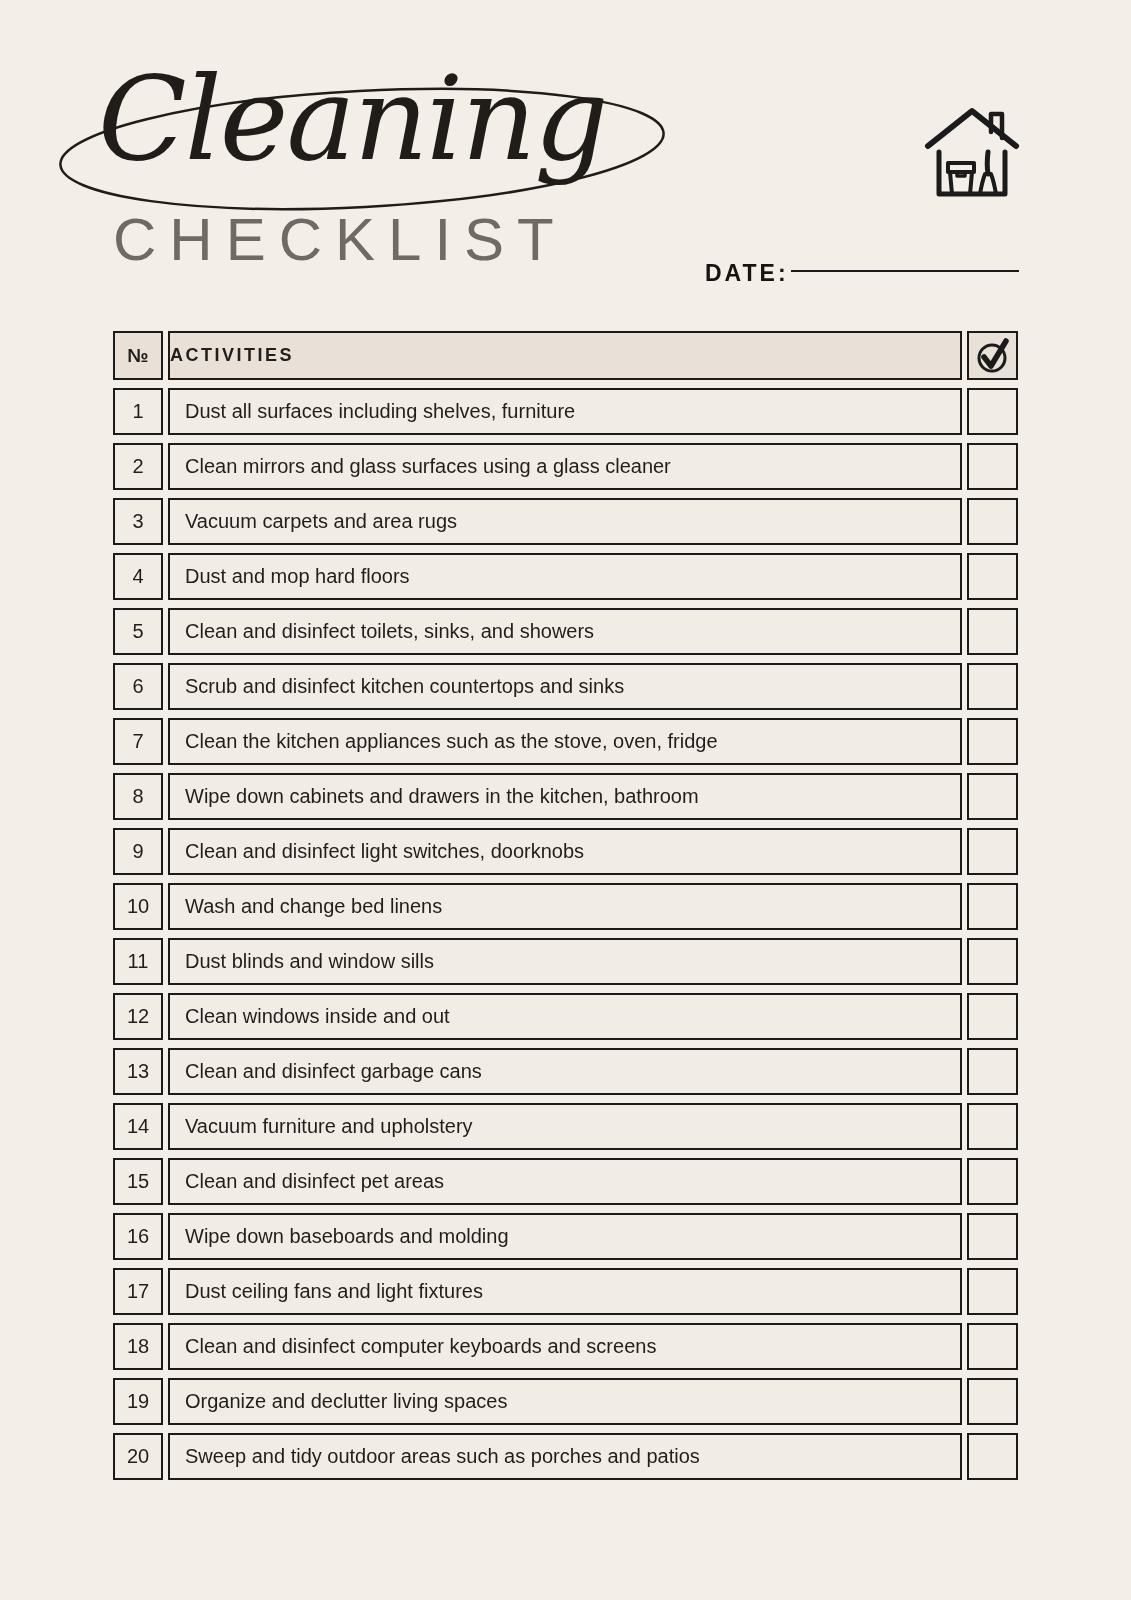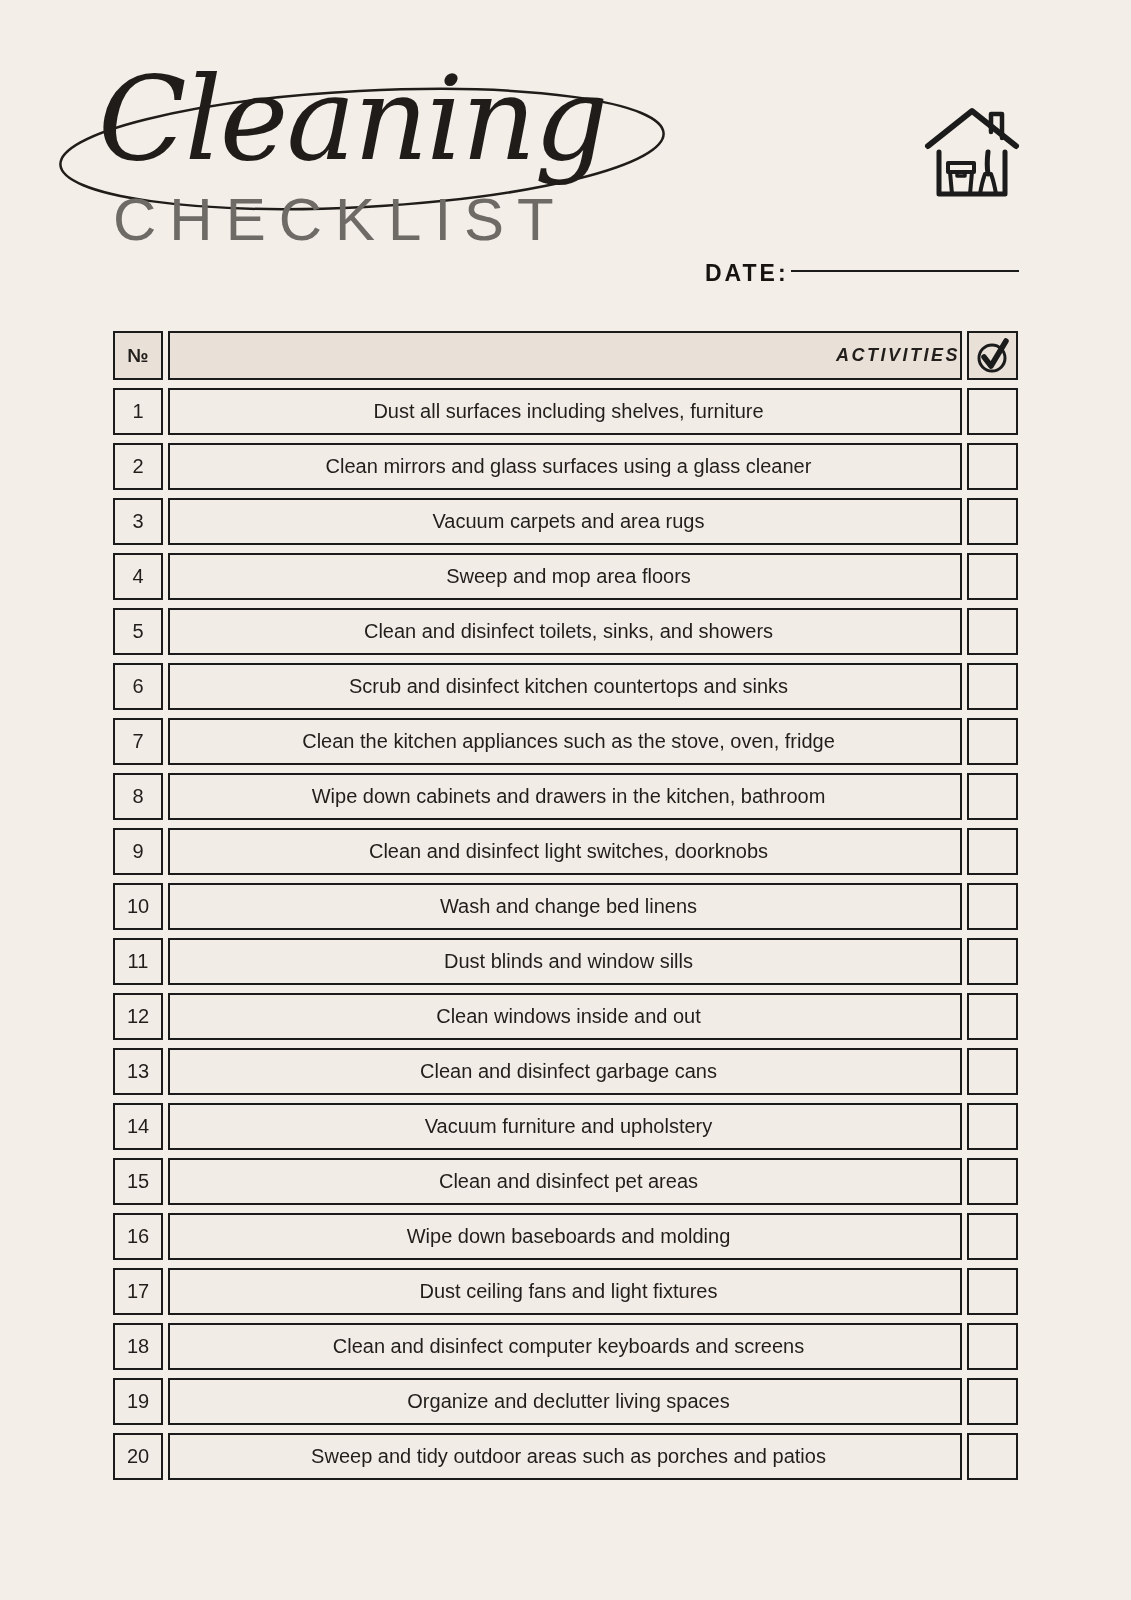--- a/index.html
+++ b/index.html
@@ -27,21 +27,21 @@
   .title-script{
     position:absolute;left:98px;top:44px;
     font-family:"DejaVu Serif", serif;
     font-style:italic;
     font-size:116px;line-height:1.3;
     letter-spacing:-2px;
     color:#1f1c19;
     white-space:nowrap;
   }
   .title-caps{
-    position:absolute;left:113px;top:188px;
+    position:absolute;left:113px;top:208px;
     font-size:60px;line-height:1.05;
     letter-spacing:13px;
     font-weight:400;
     color:var(--caps-title);
     white-space:nowrap;
   }
   .house-icon{position:absolute;left:920px;top:102px;width:104px;height:100px;}
   .date-row{position:absolute;left:705px;top:245px;width:315px;height:34px;}
   .date-label{
     font-size:23px;font-weight:bold;letter-spacing:3px;
@@ -69,24 +69,24 @@
     border:2px solid var(--border);
     display:flex;align-items:center;
     font-size:20px;
     color:var(--text);
   }
   .header-row .cell{
     background:var(--header-cell-bg);
     justify-content:center;
   }
   .cell.num{justify-content:center;}
-  .cell.act{padding-left:7px;justify-content:center;}
+  .cell.act{padding-left:15px;justify-content:flex-start;}
   .header-row .cell.act{
-    padding-left:0;justify-content:flex-end;
-    font-weight:bold;letter-spacing:2.5px;font-size:18px;font-style:italic;
+    padding-left:0;justify-content:flex-start;
+    font-weight:bold;letter-spacing:2.5px;font-size:18px;
   }
   .header-row .cell.num{font-weight:bold;font-size:19px;}
   .cell.chk{justify-content:center;}
   .check-icon{width:40px;height:40px;display:block;}
 </style>
 </head>
 <body>
 
 <div class="page">
 
@@ -167,21 +167,21 @@
       <span>Vacuum carpets and area rugs</span>
     </div>
     <div class="cell chk"></div>
   </div>
 
   <div class="row">
     <div class="cell num">
       <span>4</span>
     </div>
     <div class="cell act">
-      <span>Sweep and mop area floors</span>
+      <span>Dust and mop hard floors</span>
     </div>
     <div class="cell chk"></div>
   </div>
 
   <div class="row">
     <div class="cell num">
       <span>5</span>
     </div>
     <div class="cell act">
       <span>Clean and disinfect toilets, sinks, and showers</span>

